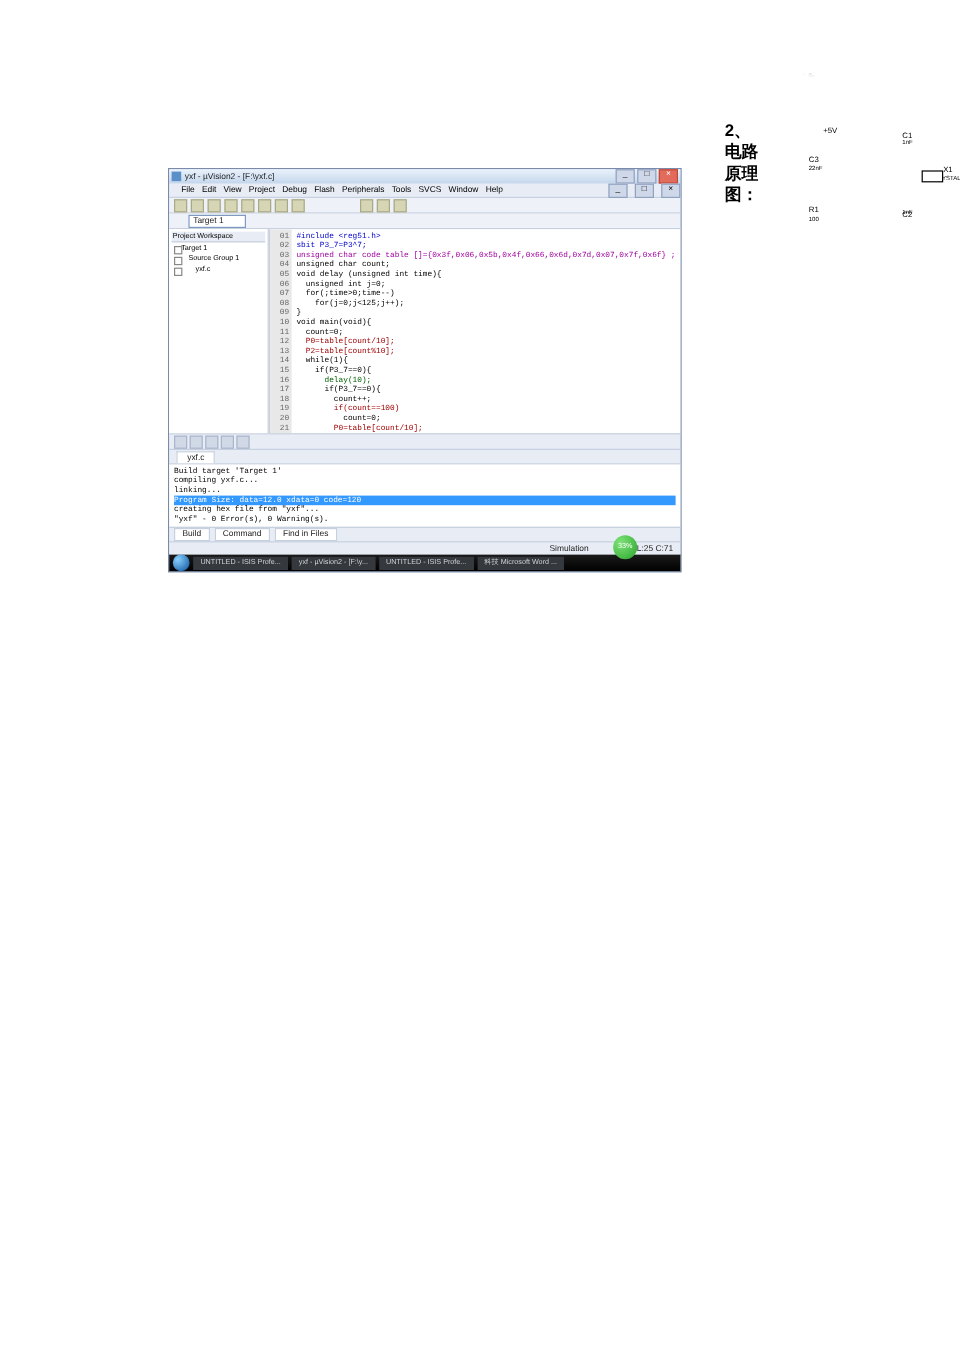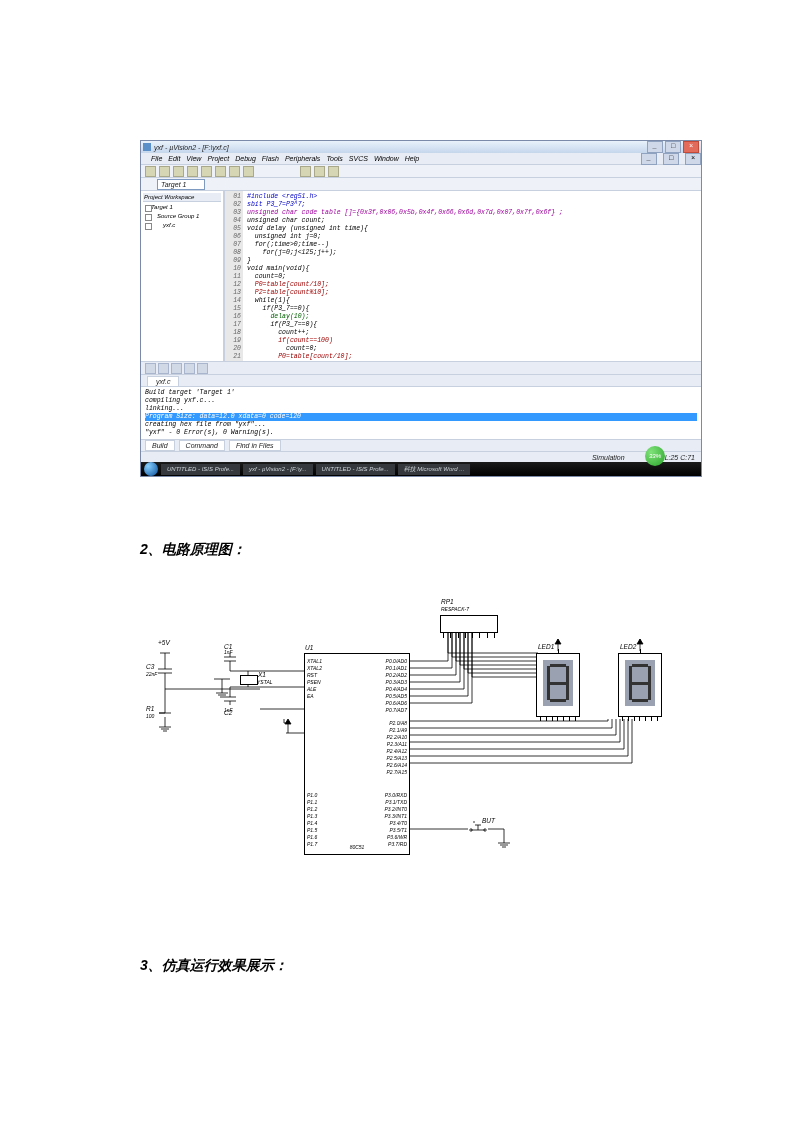--- a/index.html
+++ b/index.html
@@ -5,23 +5,21 @@
   body {
     margin: 0;
     padding: 0;
     background: #fff;
     font-family: "Microsoft YaHei", SimSun, Arial, sans-serif;
     width: 800px;
   }
   .page {
     padding: 60px 120px 60px 140px;
     display: flex;
-    flex-direction: column;
-    gap: 24px;
-    font-style: italic;
+    gap: 36px;
   }
 
   
   .ide-shot {
     width: 560px;
     margin: 80px 0 0 0;
     border: 1px solid #7a8aa8;
     background: #dbe5f1;
     font-family: Tahoma, Arial, sans-serif;
     font-size: 7px;
@@ -572,15 +570,14 @@
       <svg viewBox="0 0 20 10" style="width:100%;height:100%">
           <g stroke="#000" stroke-width="0.8" fill="none">
             <circle cx="3" cy="7" r="1.2"></circle>
             <circle cx="17" cy="7" r="1.2"></circle>
             <path d="M3 7 h14 M10 7 v-5 M7 2 h6"></path>
           </g>
         </svg>
     </div>
   </div>
 
-  <h3 class="doc-head">3、仿真运行效果展示：</h3>
 
 </div>
 
 </body></html>

